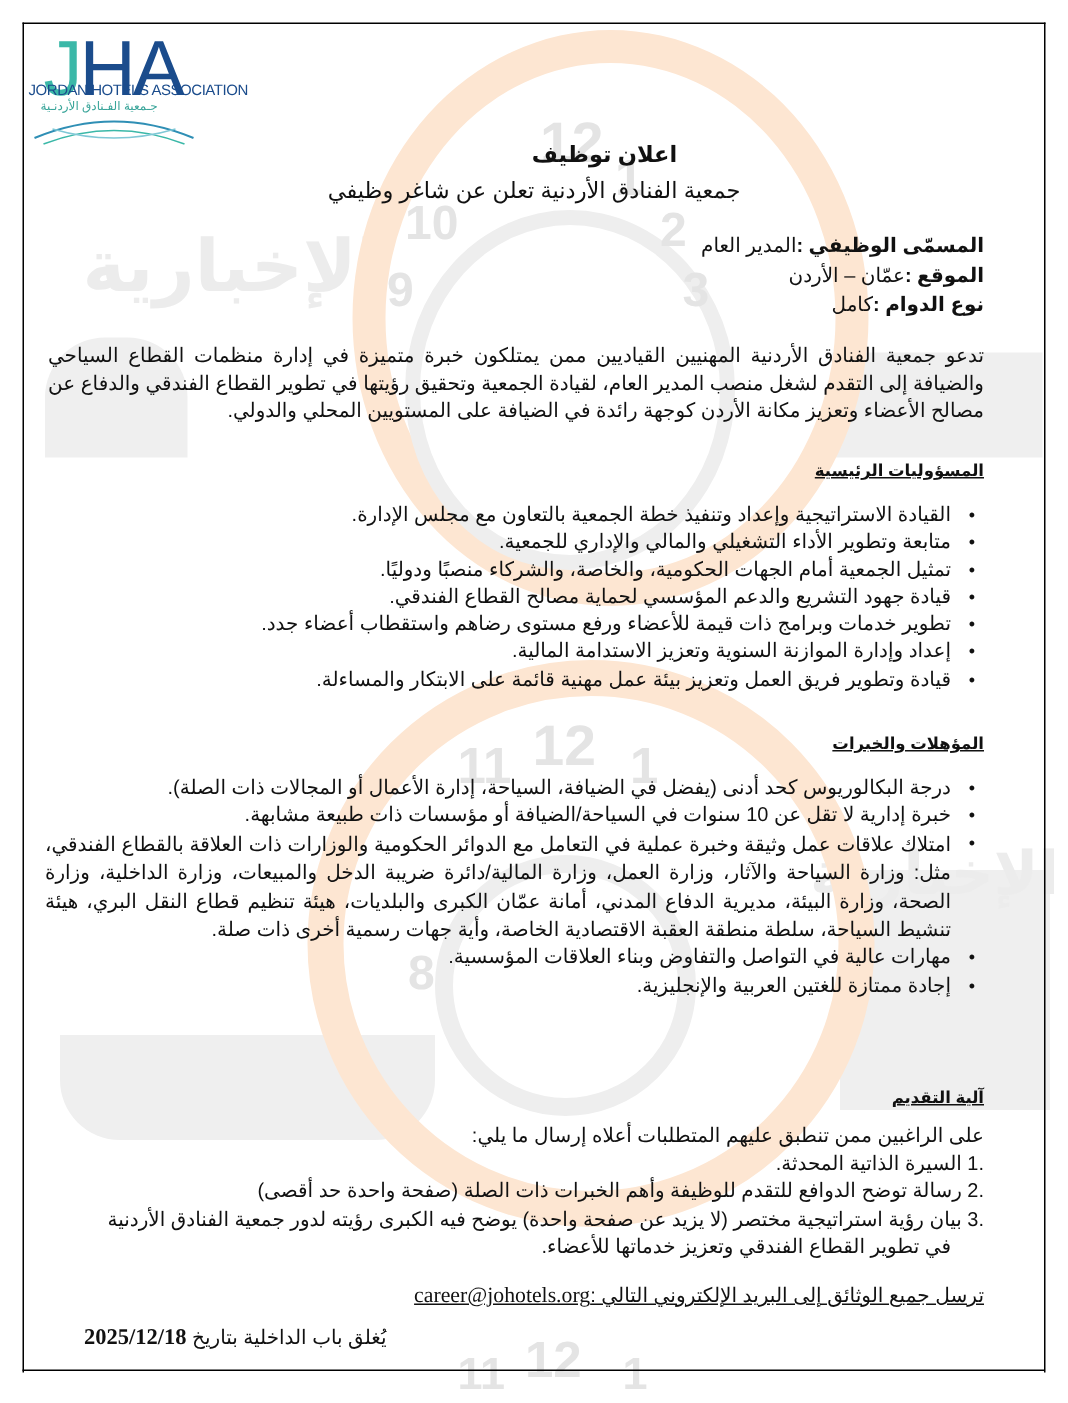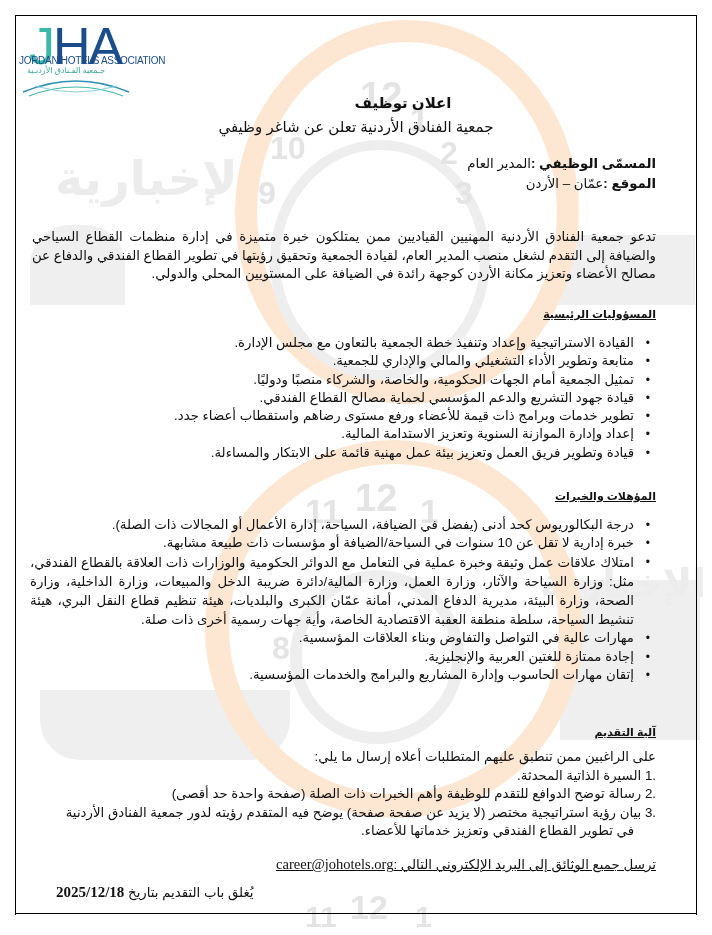--- a/index.html
+++ b/index.html
@@ -99,20 +99,21 @@
     <path d="M14 14 Q55 26 96 14" fill="none" stroke="#7fc8d6" stroke-width="0.9"></path>
   </svg>
 </div>
 
 <div class="title" style="top:94px;padding-left:47px;">اعلان توظيف</div>
 <div class="title title2" style="top:118px;font-size:15px;">جمعية الفنادق الأردنية تعلن عن شاغر وظيفي</div>
 
 <div class="content meta">
   <div><b>المسمّى الوظيفي :</b><span>المدير العام</span></div>
   <div><b>الموقع :</b><span>عمّان – الأردن</span></div>
+  <div><b>نوع الدوام :</b><span>كامل</span></div>
 </div>
 
 <div class="content intro">تدعو جمعية الفنادق الأردنية المهنيين القياديين ممن يمتلكون خبرة متميزة في إدارة منظمات القطاع السياحي والضيافة إلى التقدم لشغل منصب المدير العام، لقيادة الجمعية وتحقيق رؤيتها في تطوير القطاع الفندقي والدفاع عن مصالح الأعضاء وتعزيز مكانة الأردن كوجهة رائدة في الضيافة على المستويين المحلي والدولي.</div>
 
 <div class="content h h1">المسؤوليات الرئيسية</div>
 <div class="content resp">
   <ul class="bul">
     <li>القيادة الاستراتيجية وإعداد وتنفيذ خطة الجمعية بالتعاون مع مجلس الإدارة.</li>
     <li>متابعة وتطوير الأداء التشغيلي والمالي والإداري للجمعية.</li>
     <li>تمثيل الجمعية أمام الجهات الحكومية، والخاصة، والشركاء منصبًا ودوليًا.</li>
@@ -124,33 +125,32 @@
 </div>
 
 <div class="content h h2">المؤهلات والخبرات</div>
 <div class="content qual">
   <ul class="bul">
     <li>درجة البكالوريوس كحد أدنى (يفضل في الضيافة، السياحة، إدارة الأعمال أو المجالات ذات الصلة).</li>
     <li>خبرة إدارية لا تقل عن 10 سنوات في السياحة/الضيافة أو مؤسسات ذات طبيعة مشابهة.</li>
     <li class="long">امتلاك علاقات عمل وثيقة وخبرة عملية في التعامل مع الدوائر الحكومية والوزارات ذات العلاقة بالقطاع الفندقي، مثل: وزارة السياحة والآثار، وزارة العمل، وزارة المالية/دائرة ضريبة الدخل والمبيعات، وزارة الداخلية، وزارة الصحة، وزارة البيئة، مديرية الدفاع المدني، أمانة عمّان الكبرى والبلديات، هيئة تنظيم قطاع النقل البري، هيئة تنشيط السياحة، سلطة منطقة العقبة الاقتصادية الخاصة، وأية جهات رسمية أخرى ذات صلة.</li>
     <li>مهارات عالية في التواصل والتفاوض وبناء العلاقات المؤسسية.</li>
     <li>إجادة ممتازة للغتين العربية والإنجليزية.</li>
-    <li>إتقان مهارات الحاسوب وإدارة المشاريع والبرامج والخدمات المؤسسية.</li>
   </ul>
 </div>
 
 <div class="content h h3">آلية التقديم</div>
 <div class="content apply">
   <div>على الراغبين ممن تنطبق عليهم المتطلبات أعلاه إرسال ما يلي:</div>
   <div class="item"><span style="direction:ltr;unicode-bidi:embed;">1.</span> <span>السيرة الذاتية المحدثة.</span></div>
   <div class="item"><span style="direction:ltr;unicode-bidi:embed;">2.</span> <span>رسالة توضح الدوافع للتقدم للوظيفة وأهم الخبرات ذات الصلة (صفحة واحدة حد أقصى)</span></div>
-  <div class="item"><span style="direction:ltr;unicode-bidi:embed;">3.</span> <span>بيان رؤية استراتيجية مختصر (لا يزيد عن صفحة صفحة) يوضح فيه المتقدم رؤيته لدور جمعية الفنادق الأردنية</span></div>
+  <div class="item"><span style="direction:ltr;unicode-bidi:embed;">3.</span> <span>بيان رؤية استراتيجية مختصر (لا يزيد عن صفحة واحدة) يوضح فيه الكبرى رؤيته لدور جمعية الفنادق الأردنية</span></div>
   <div class="item cont">في تطوير القطاع الفندقي وتعزيز خدماتها للأعضاء.</div>
 </div>
 
 <div class="content email-line">
   <span>ترسل جميع الوثائق إلى البريد الإلكتروني التالي :</span><span class="email">career@johotels.org</span>
 </div>
 
 <div class="content deadline">
-  <span>يُغلق باب التقديم بتاريخ</span>
+  <span>يُغلق باب الداخلية بتاريخ</span>
   <span class="date">2025/12/18</span>
 </div>
 
 </body></html>

